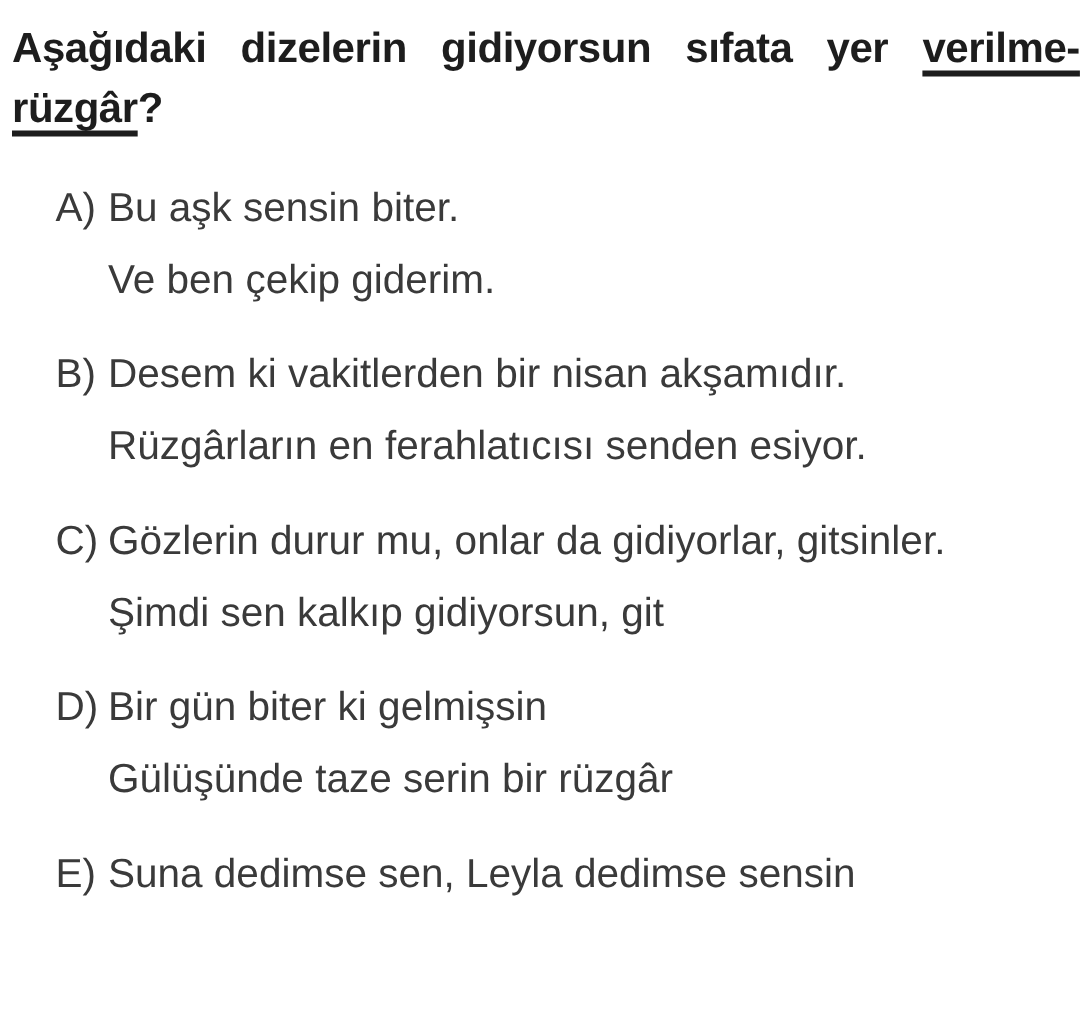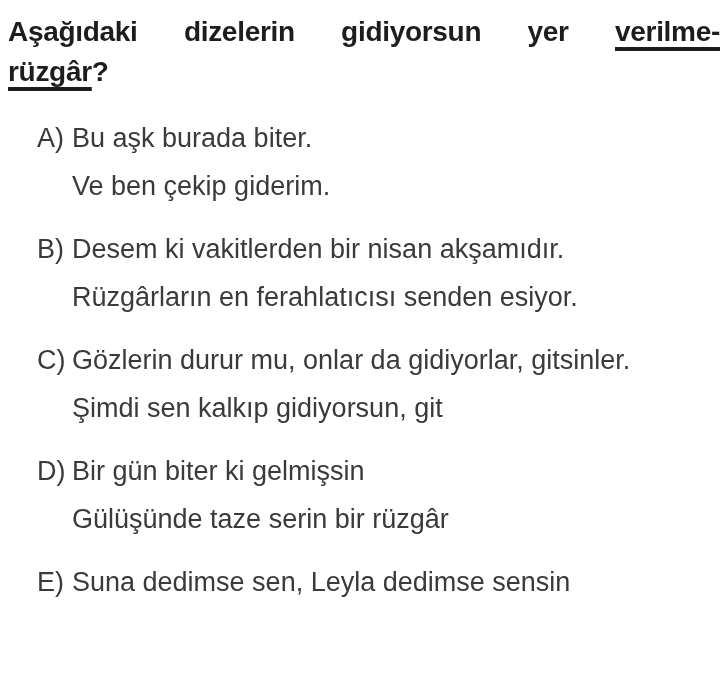--- a/index.html
+++ b/index.html
@@ -62,31 +62,32 @@
 </head>
 <body>
 
 <div class="page">
 
   <div class="question">
     <div class="q-line1">
         <span>Aşağıdaki</span>
         <span>dizelerin</span>
         <span>gidiyorsun</span>
+        <span>sıfata</span>
         <span>yer</span>
         <span class="u">verilme-</span>
       </div>
     <div class="q-line2"><span class="u">rüzgâr</span><span>?</span></div>
   </div>
 
   <div class="options">
     <div class="option">
       <div class="opt-letter">A)</div>
       <div class="opt-lines">
-        <div>Bu aşk burada biter.</div>
+        <div>Bu aşk sensin biter.</div>
         <div>Ve ben çekip giderim.</div>
       </div>
     </div>
 
     <div class="option">
       <div class="opt-letter">B)</div>
       <div class="opt-lines">
         <div>Desem ki vakitlerden bir nisan akşamıdır.</div>
         <div>Rüzgârların en ferahlatıcısı senden esiyor.</div>
       </div>

